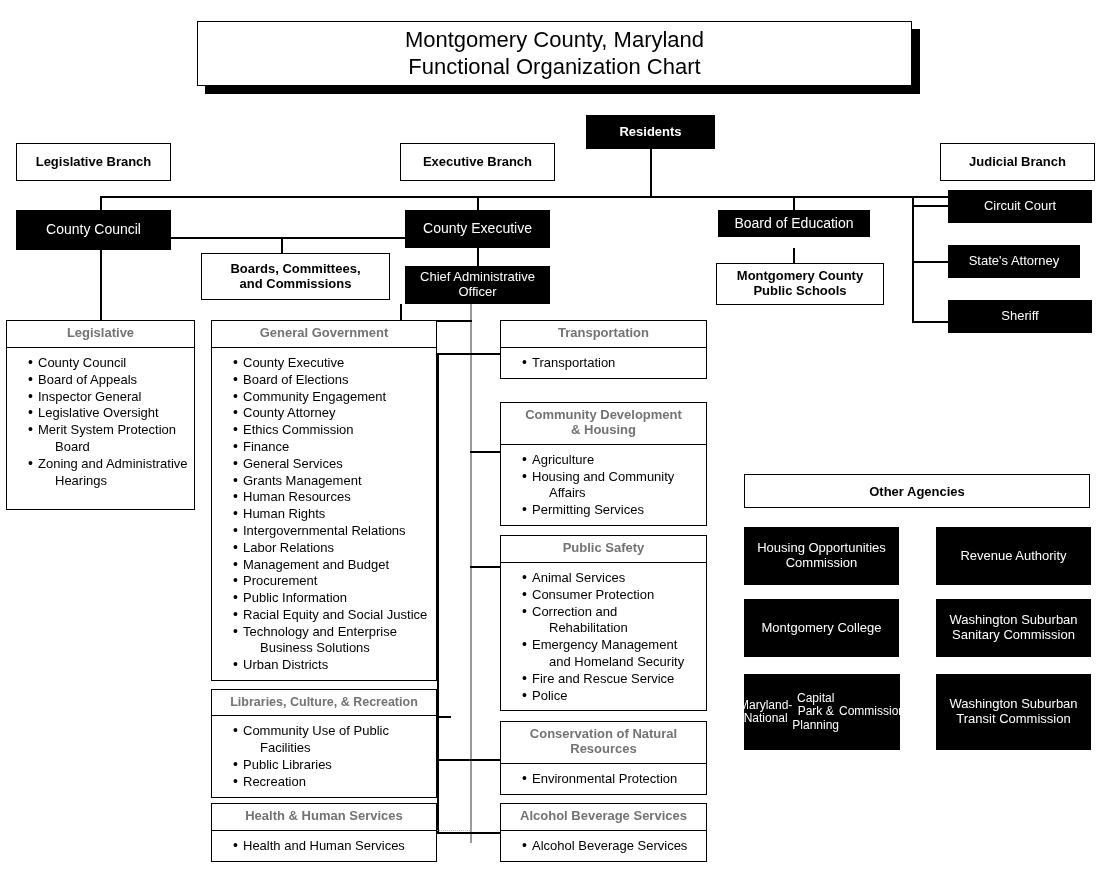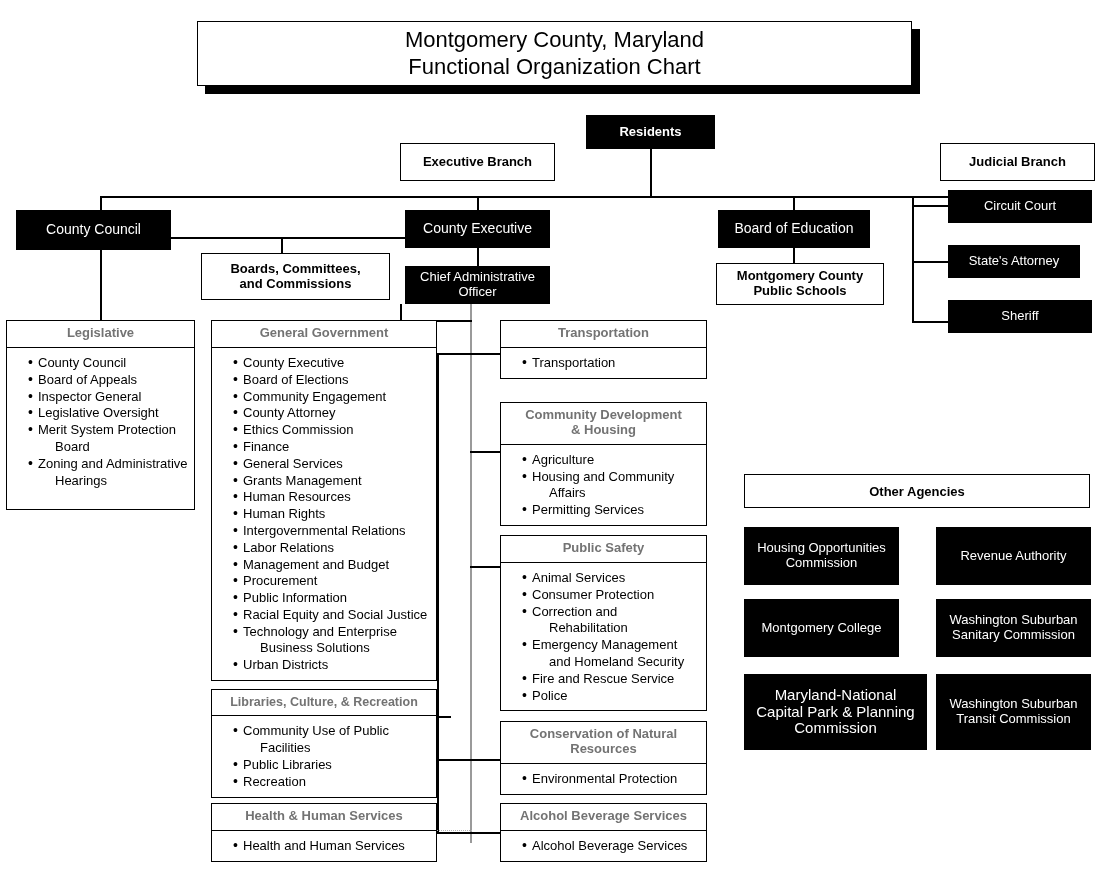--- a/index.html
+++ b/index.html
@@ -183,20 +183,23 @@
   <div class="ln h" style="left:437px; top:353px; width:64px;"></div>
   <div class="ln h" style="left:470px; top:451px; width:32px;"></div>
   <div class="ln h" style="left:470px; top:566px; width:32px;"></div>
   <div class="ln h" style="left:437px; top:759px; width:64px;"></div>
   <div class="ln h" style="left:437px; top:832px; width:64px;"></div>
 
   <div class="ln v" style="left:437px; top:353px; height:480px;"></div>
   <div class="ln h" style="left:437px; top:716px; width:14px;"></div>
   <div class="ln dot" style="left:437px; top:830px; width:35px;"></div>
 
+  <div class="box white" style="left:16px; top:143px; width:155px; height:38px;">
+    <span>Legislative Branch</span>
+  </div>
 
   <div class="box white" style="left:400px; top:143px; width:155px; height:38px;">
     <span>Executive Branch</span>
   </div>
 
   <div class="box black" style="left:586px; top:115px; width:129px; height:34px;">
     <span>Residents</span>
   </div>
 
   <div class="box white" style="left:940px; top:143px; width:155px; height:38px;">
@@ -214,21 +217,21 @@
   <div class="box white" style="left:201px; top:253px; width:189px; height:47px; flex-direction:column;">
     <span>Boards, Committees,</span>
     <span>and Commissions</span>
   </div>
 
   <div class="box black" style="left:405px; top:266px; width:145px; height:38px; flex-direction:column; font-weight:normal; font-size:13px;">
     <span>Chief Administrative</span>
     <span>Officer</span>
   </div>
 
-  <div class="box black" style="left:718px; top:210px; width:152px; height:38px; font-weight:normal; font-size:14px;">
+  <div class="box black" style="left:718px; top:210px; width:152px; height:27px; font-weight:normal; font-size:14px;">
     <span>Board of Education</span>
   </div>
 
   <div class="box white" style="left:716px; top:263px; width:168px; height:42px; flex-direction:column;text-align:center;">
     <span>Montgomery County</span>
     <span>Public Schools</span>
   </div>
 
   <div class="box black" style="left:948px; top:190px; width:144px; height:33px; font-weight:normal; font-size:13px;">
     <span>Circuit Court</span>
@@ -375,21 +378,21 @@
 
   <div class="box black" style="left:744px; top:599px; width:155px; height:58px; flex-direction:column; font-weight:normal; font-size:13px;">
     <span>Montgomery College</span>
   </div>
 
   <div class="box black" style="left:936px; top:599px; width:155px; height:58px; flex-direction:column; font-weight:normal; font-size:13px;">
     <span>Washington Suburban</span>
     <span>Sanitary Commission</span>
   </div>
 
-  <div class="box black" style="left:744px; top:674px; width:183px; height:76px; flex-direction:column; font-weight:normal; font-size:15px;">
+  <div class="box black" style="left:744px; top:674px; width:156px; height:76px; flex-direction:row; font-weight:normal; font-size:12px;">
     <span>Maryland-National</span>
     <span>Capital Park &amp; Planning</span>
     <span>Commission</span>
   </div>
 
   <div class="box black" style="left:936px; top:674px; width:155px; height:76px; flex-direction:column; font-weight:normal; font-size:13px;">
     <span>Washington Suburban</span>
     <span>Transit Commission</span>
   </div>
 

